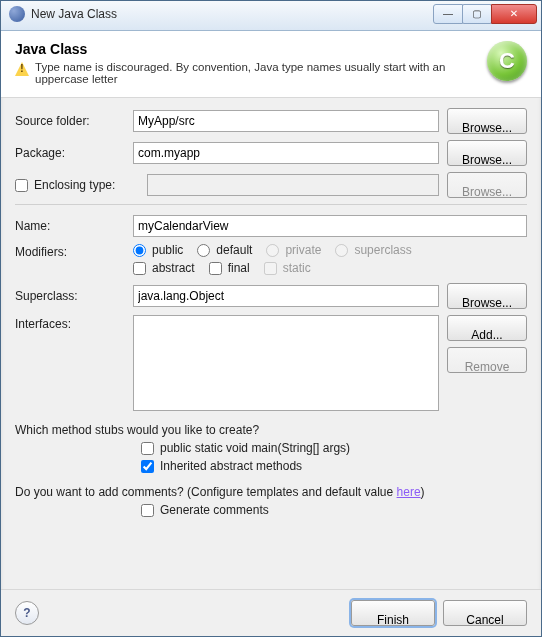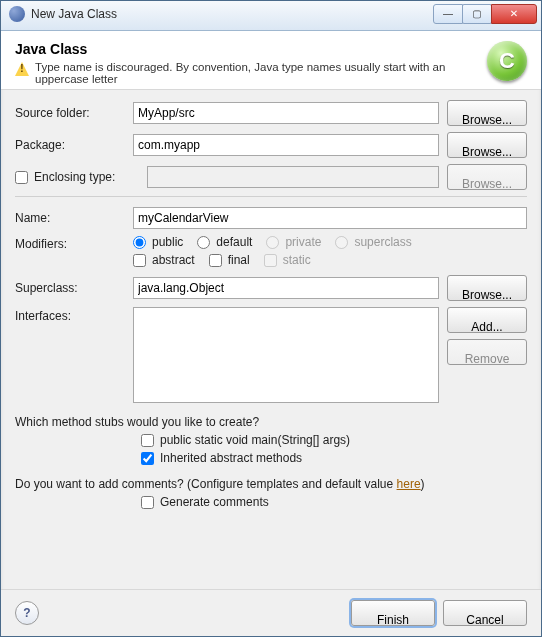--- a/index.html
+++ b/index.html
@@ -49,21 +49,21 @@
     background: linear-gradient(#f08b8b,#d73a2f);
     color: #fff;
     border-color: #a83228;
     width: 46px;
     border-radius: 0 3px 3px 0;
   }
   .win-btn:first-child { border-radius: 3px 0 0 3px; }
 
   .header {
     background: #fff;
-    padding: 10px 14px 4px 14px;
+    padding: 10px 14px 12px 14px;
     border-bottom: 1px solid #d8d8d8;
     display: flex;
     align-items: flex-start;
     gap: 12px;
   }
   .header-text { flex: 1; }
   .header h1 { font-size: 14px; font-weight: bold; margin-bottom: 4px; }
   .header .warn-row { display: flex; align-items: flex-start; gap: 6px; font-size: 11.5px; color: #333; }
   .warn-icon {
     width: 14px; height: 14px; flex-shrink: 0; position: relative; margin-top: 1px;
@@ -139,21 +139,21 @@
     flex: 1;
     height: 96px;
     border: 1px solid #a8a8a8;
     background: #fff;
   }
   .side-btns { display: flex; flex-direction: column; gap: 6px; width: 80px; align-items: flex-end; }
 
   .question { margin-top: 12px; margin-bottom: 4px; }
   .indent { margin-left: 126px; display: flex; flex-direction: column; gap: 4px; }
 
-  a.link { color: #a16207; text-decoration: underline; cursor: pointer; }
+  a.link { color: #8b5cf6; text-decoration: underline; cursor: pointer; }
 
   .footer {
     border-top: 1px solid #d8d8d8;
     padding: 10px 14px;
     display: flex;
     align-items: center;
     gap: 8px;
     background: #f0f0f0;
   }
   .help {

